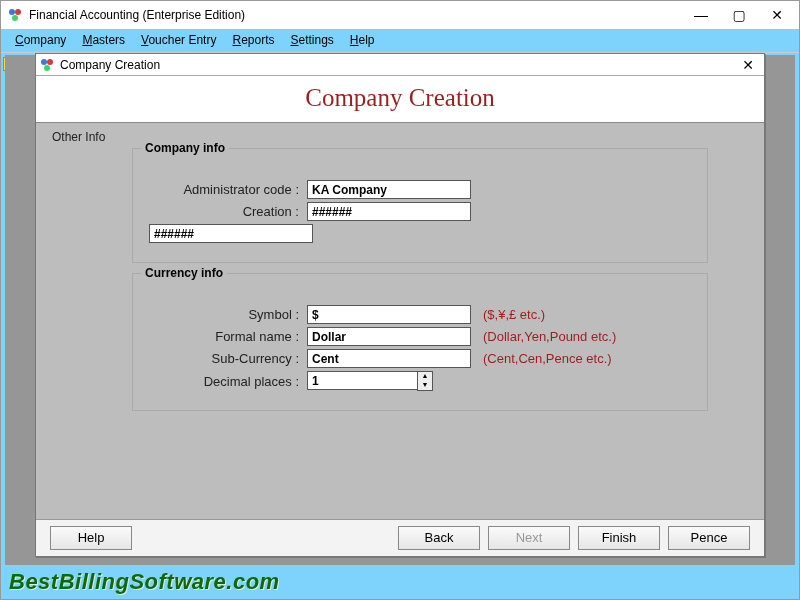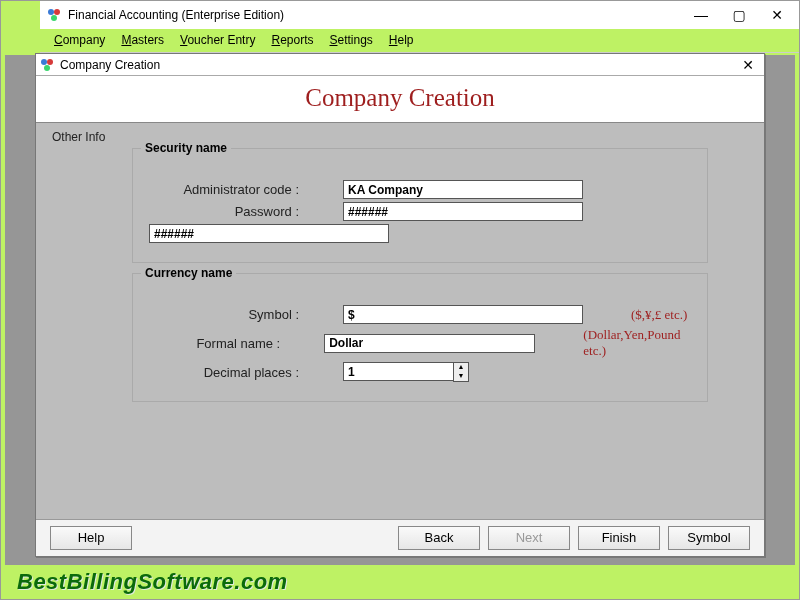--- a/index.html
+++ b/index.html
@@ -8,23 +8,22 @@
   font-size: 12px;
   background: #888;
   width: 800px;
   height: 600px;
   overflow: hidden;
   position: relative;
 }
 .outer-window {
   position: absolute;
   top: 0; left: 0; right: 0; bottom: 0;
-  background: #bef264;
+  background: #7dd3fc;
   border: 1px solid #999;
-  padding-left: 39px;
 }
 .titlebar {
   display: flex;
   align-items: center;
   height: 28px;
   padding: 0 6px;
   background: #fff;
   border-bottom: 1px solid transparent;
 }
 .titlebar .app-icon {
@@ -129,31 +128,30 @@
   left: 8px;
   background: #bdbdbd;
   padding: 0 4px;
   font-weight: bold;
   font-size: 12px;
 }
 .row {
   display: flex;
   align-items: center;
   margin: 3px 0;
-  gap: 36px;
 }
 .lbl {
   text-align: right;
   width: 150px;
   margin-right: 8px;
   font-size: 13px;
   color: #222;
 }
 .inp {
-  width: 240px;
+  width: 164px;
   height: 19px;
   border: 1px solid #555;
   background: #fff;
   padding: 1px 4px;
   font-size: 12px;
   font-weight: bold;
 }
 .spinner {
   display: flex;
   width: 130px;
@@ -165,21 +163,20 @@
   width: 16px;
 }
 .spin-btns div {
   height: 9px; font-size: 7px; line-height: 7px;
   text-align: center; background: #eee;
 }
 .hint {
   color: #9e1e1e;
   font-size: 13px;
   margin-left: 12px;
-  font-family: Liberation Serif, serif;
 }
 .dlg-footer {
   padding: 6px 14px;
   display: flex;
   align-items: center;
   gap: 8px;
   border-top: 1px solid #999;
   background: #f3f3f3;
 }
 .dlg-footer .spacer { flex: 1; }
@@ -187,21 +184,21 @@
   width: 82px; height: 24px;
   border: 1px solid #888;
   background: linear-gradient(#fafafa,#e6e6e6);
   font-size: 13px;
   text-align: center;
   line-height: 22px;
 }
 .btn.disabled { color: #999; }
 .watermark {
   position: absolute;
-  left: 16px; bottom: 4px;
+  left: 8px; bottom: 4px;
   font-family: Arial Black, Arial, sans-serif;
   font-weight: 900;
   font-size: 22px;
   font-style: italic;
   color: #0b6a0b;
   text-shadow: 1px 1px 0 #dfe9df;
   letter-spacing: 0.5px;
 }
 .bg-strip {
   position: absolute;
@@ -258,47 +255,52 @@
         <span class="close-x">✕</span>
       </div>
 
       <div class="page-title">Company Creation</div>
 
       <div class="dlg-body">
         <div class="dlg-content">
           <div class="section-heading">Other Info</div>
 
           <div class="fieldset">
-            <div class="legend">Security name</div>
+            <div class="legend">Company info</div>
             <div style="height:10px"></div>
             <div class="row">
               <div class="lbl">Administrator code :</div>
               <input class="inp" value="KA Company" style="">
             </div>
             <div class="row">
-              <div class="lbl">Password :</div>
+              <div class="lbl">Creation :</div>
               <input class="inp" value="######" style="">
             </div>
             <div class="row">
               <input class="inp" value="######" style="">
             </div>
           </div>
 
           <div class="fieldset">
-            <div class="legend">Currency name</div>
+            <div class="legend">Currency info</div>
             <div style="height:10px"></div>
             <div class="row">
               <div class="lbl">Symbol :</div>
               <input class="inp" value="$" style="">
               <span class="hint">($,¥,£ etc.)</span>
             </div>
             <div class="row">
               <div class="lbl">Formal name :</div>
               <input class="inp" value="Dollar" style="">
               <span class="hint">(Dollar,Yen,Pound etc.)</span>
+            </div>
+            <div class="row">
+              <div class="lbl">Sub-Currency :</div>
+              <input class="inp" value="Cent" style="">
+              <span class="hint">(Cent,Cen,Pence etc.)</span>
             </div>
             <div class="row">
               <div class="lbl">Decimal places :</div>
               <div class="spinner">
                 <input class="inp" value="1" style="">
                 <div class="spin-btns">
                   <div>▲</div>
                   <div>▼</div>
                 </div>
               </div>
@@ -306,19 +308,19 @@
           </div>
         </div>
       </div>
 
       <div class="dlg-footer">
         <div class="btn">Help</div>
         <div class="spacer"></div>
         <div class="btn">Back</div>
         <div class="btn disabled">Next</div>
         <div class="btn">Finish</div>
-        <div class="btn">Symbol</div>
+        <div class="btn">Pence</div>
       </div>
     </div>
   </div>
 
   <div class="watermark">BestBillingSoftware.com</div>
 </div>
 
 </body></html>

